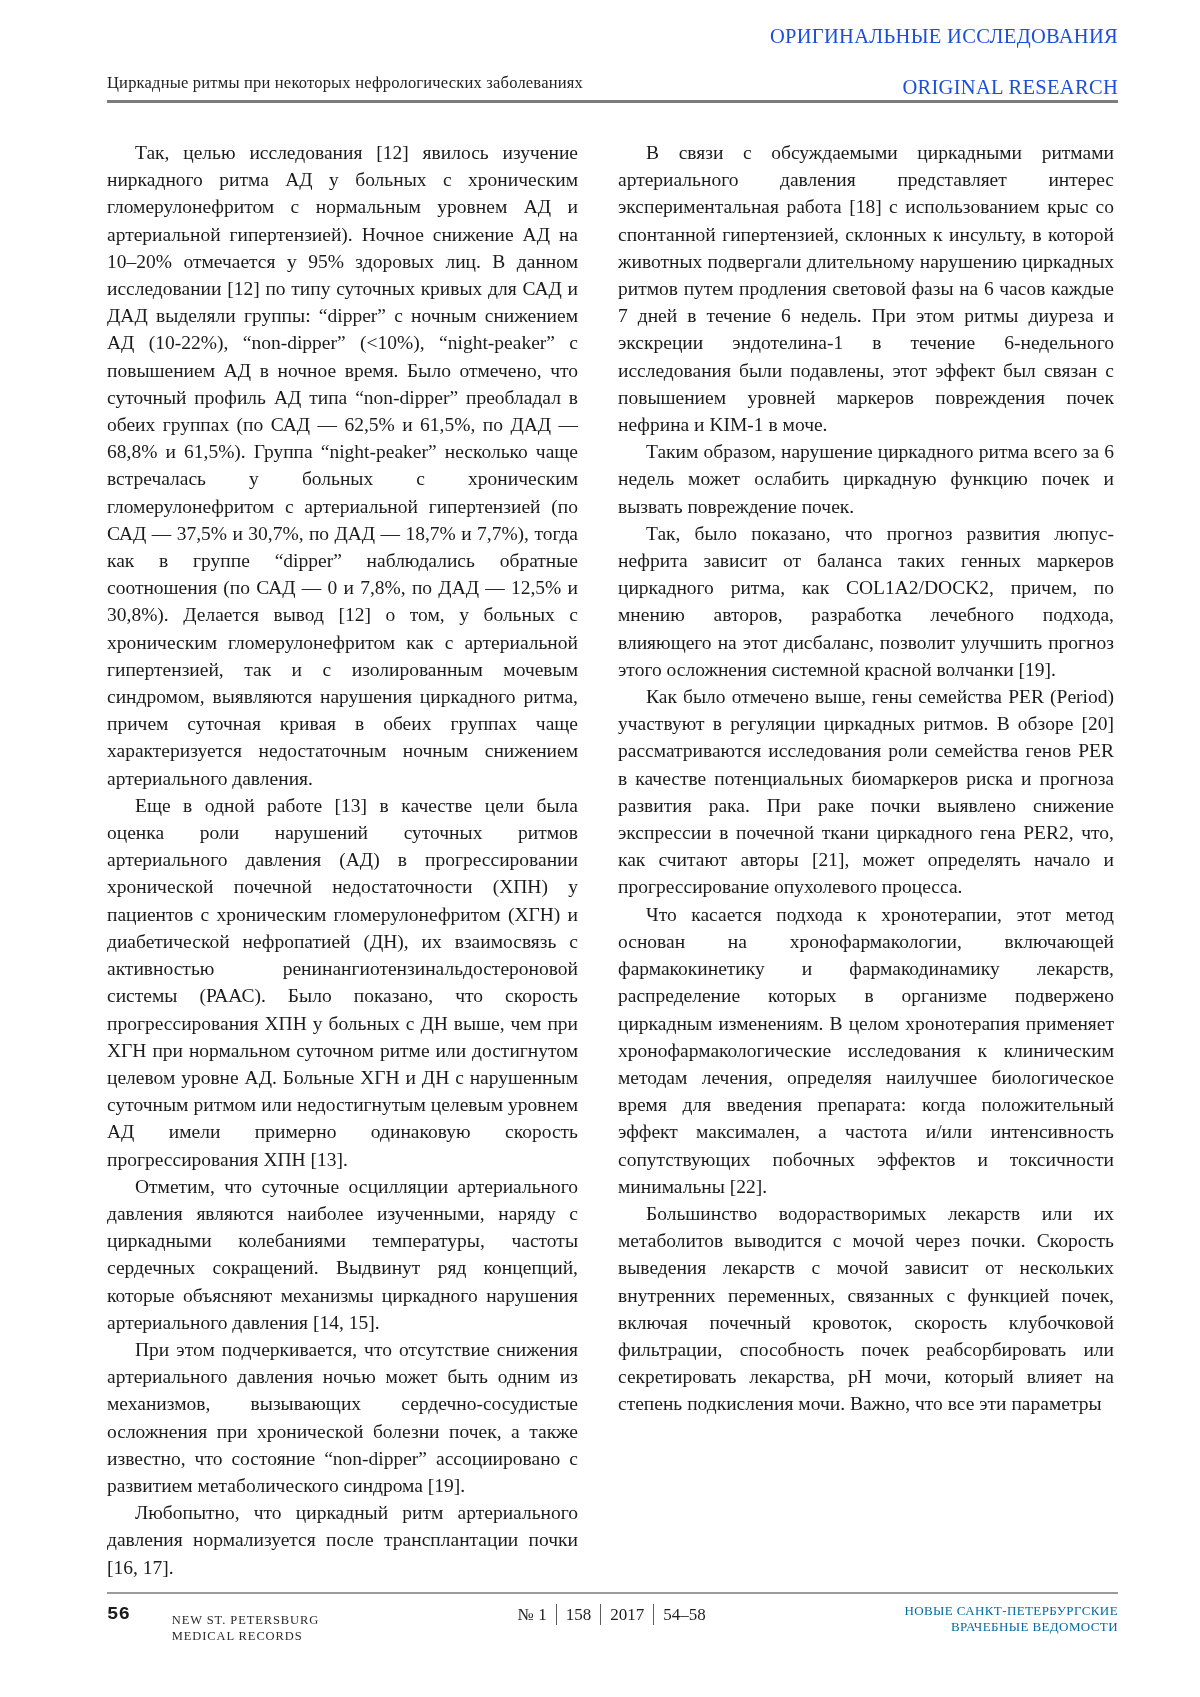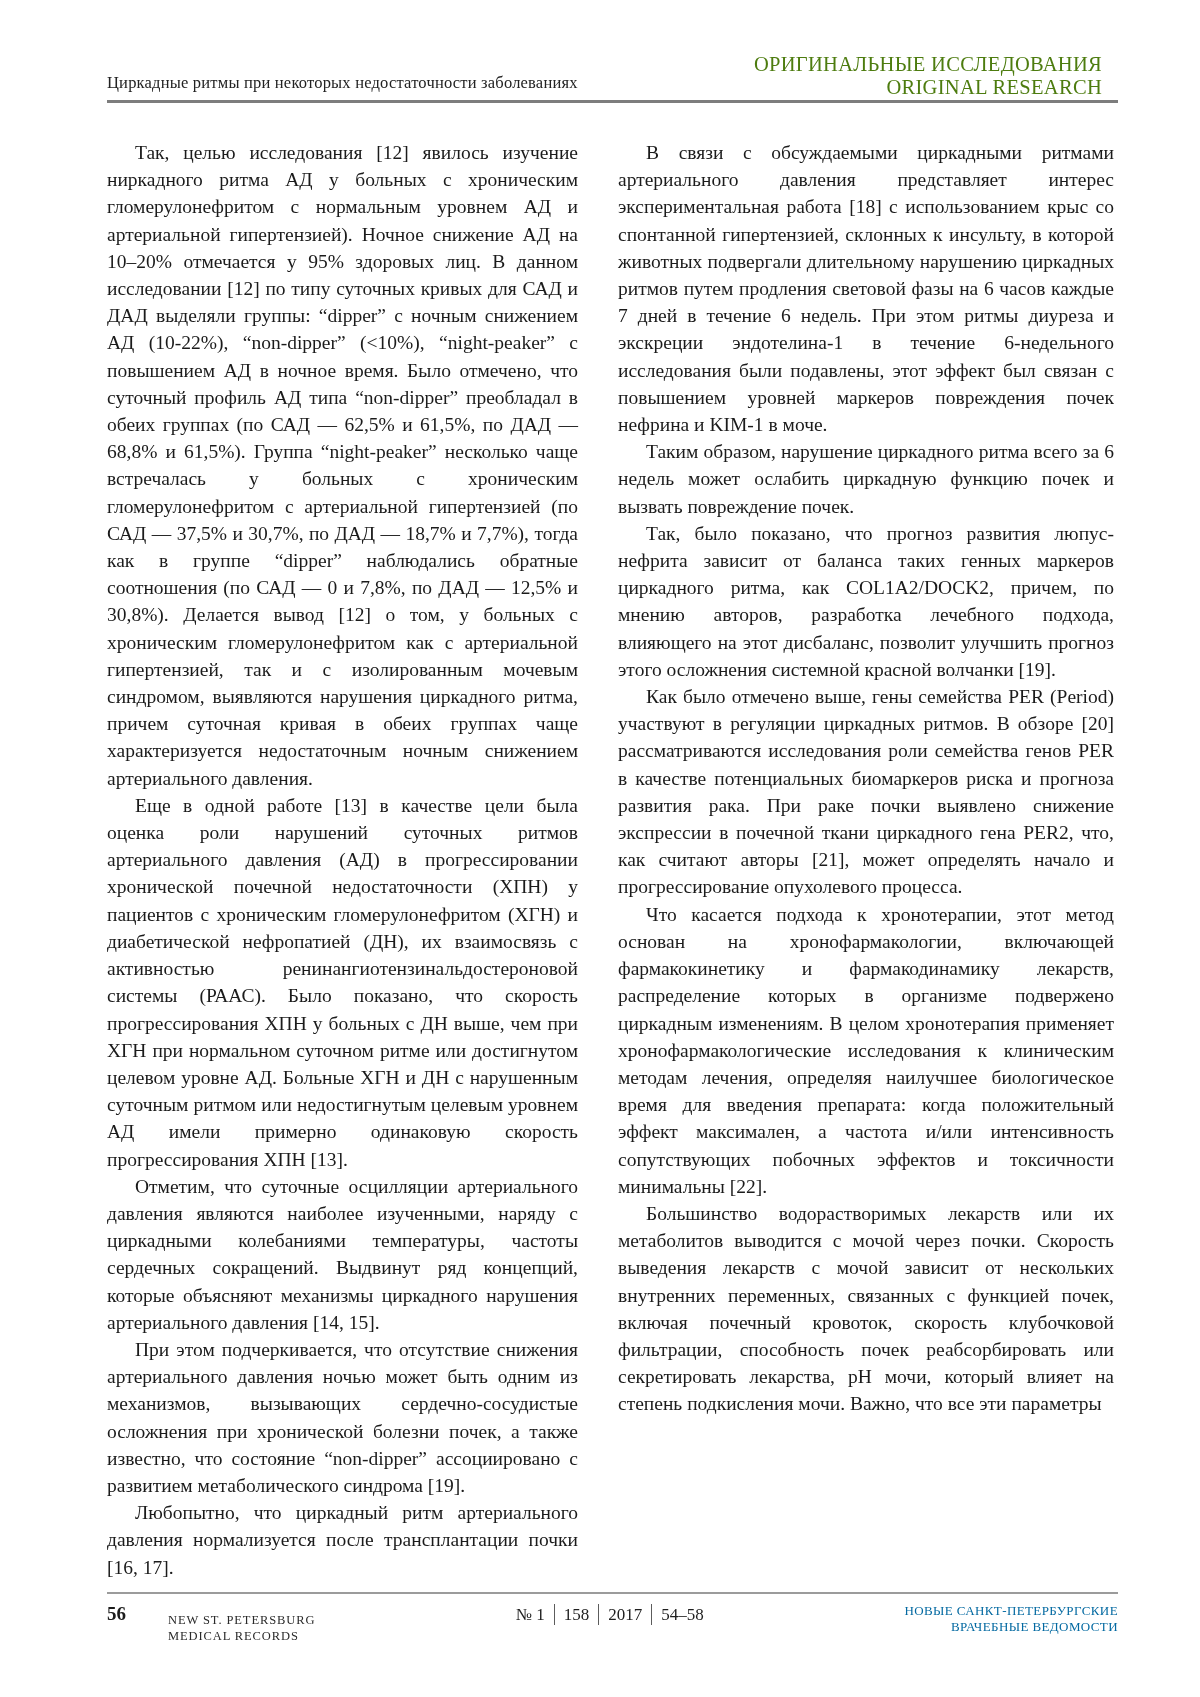--- a/index.html
+++ b/index.html
@@ -14,25 +14,25 @@
   
   .header{
     position:absolute;top:0;left:107px;width:1011px;height:100px;
   }
   .running-title{
     position:absolute;left:0;bottom:7px;
     font-size:16.5px;letter-spacing:0.2px;color:#222;
     white-space:nowrap;
   }
   .section-block{
-    position:absolute;right:16px;bottom:2px;
-    text-align:right;line-height:22.5px;color:#4d7c0f;
+    position:absolute;right:0;bottom:2px;
+    text-align:right;line-height:22.5px;color:#1d4ed8;
   }
   .section-ru{font-size:20.5px;letter-spacing:0.3px;}
-  .section-en{font-size:20.5px;letter-spacing:0.3px;}
+  .section-en{font-size:20.5px;letter-spacing:0.3px;margin-top:28px;}
   .header-rule{
     position:absolute;top:100px;left:107px;width:1011px;height:3px;
     background:#7d7d7d;
   }
   
   .body-area{
     position:absolute;top:139px;left:107px;width:1011px;height:1445px;
     overflow:hidden;
     display:flex;
   }
@@ -48,21 +48,21 @@
   .footer-rule{
     position:absolute;top:1592px;left:107px;width:1011px;height:2px;
     background:#9b9b9b;
   }
   .footer{
     position:absolute;top:1603px;left:107px;width:1011px;height:44px;
     display:flex;align-items:flex-start;
   }
   .page-number{
     font-size:19px;font-weight:bold;color:#1b1b1b;
-    margin-right:42px;line-height:18px;padding-top:2px;
+    margin-right:42px;line-height:18px;padding-top:2px;font-family:Liberation Mono, monospace;
   }
   .journal-en{
     font-size:12.5px;letter-spacing:0.9px;line-height:15.5px;
     color:#2a2a2a;white-space:nowrap;margin-top:10px;
   }
   .issue-info{
     flex:1;display:flex;justify-content:center;align-items:center;
     font-size:17px;color:#1f1f1f;padding-top:1px;
   }
   .issue-part{padding:0 9px;white-space:nowrap;}
@@ -73,21 +73,21 @@
     font-size:13px;letter-spacing:0.4px;line-height:16px;
     color:#0369a1;text-align:right;white-space:nowrap;
   }
 </style>
 </head>
 <body>
 
 <div class="page">
 
   <div class="header">
-    <div class="running-title">Циркадные ритмы при некоторых недостаточности заболеваниях</div>
+    <div class="running-title">Циркадные ритмы при некоторых нефрологических заболеваниях</div>
     <div class="section-block">
       <div class="section-ru">ОРИГИНАЛЬНЫЕ ИССЛЕДОВАНИЯ</div>
       <div class="section-en">ORIGINAL RESEARCH</div>
     </div>
   </div>
   <div class="header-rule"></div>
 
   <div class="body-area">
     <div class="col col-left">
       <p>Так, целью исследования [12] явилось изучение ниркадного ритма АД у больных с хроническим гломерулонефритом с нормальным уровнем АД и артериальной гипертензией). Ночное снижение АД на 10–20% отмечается у 95% здоровых лиц. В данном исследовании [12] по типу суточных кривых для САД и ДАД выделяли группы: “dipper” с ночным снижением АД (10-22%), “non-dipper” (&lt;10%), “night-peaker” с повышением АД в ночное время. Было отмечено, что суточный профиль АД типа “non-dipper” преобладал в обеих группах (по САД — 62,5% и 61,5%, по ДАД — 68,8% и 61,5%). Группа “night-peaker” несколько чаще встречалась у больных с хроническим гломерулонефритом с артериальной гипертензией (по САД — 37,5% и 30,7%, по ДАД — 18,7% и 7,7%), тогда как в группе “dipper” наблюдались обратные соотношения (по САД — 0 и 7,8%, по ДАД — 12,5% и 30,8%). Делается вывод [12] о том, у больных с хроническим гломерулонефритом как с артериальной гипертензией, так и с изолированным мочевым синдромом, выявляются нарушения циркадного ритма, причем суточная кривая в обеих группах чаще характеризуется недостаточным ночным снижением артериального давления.</p>

